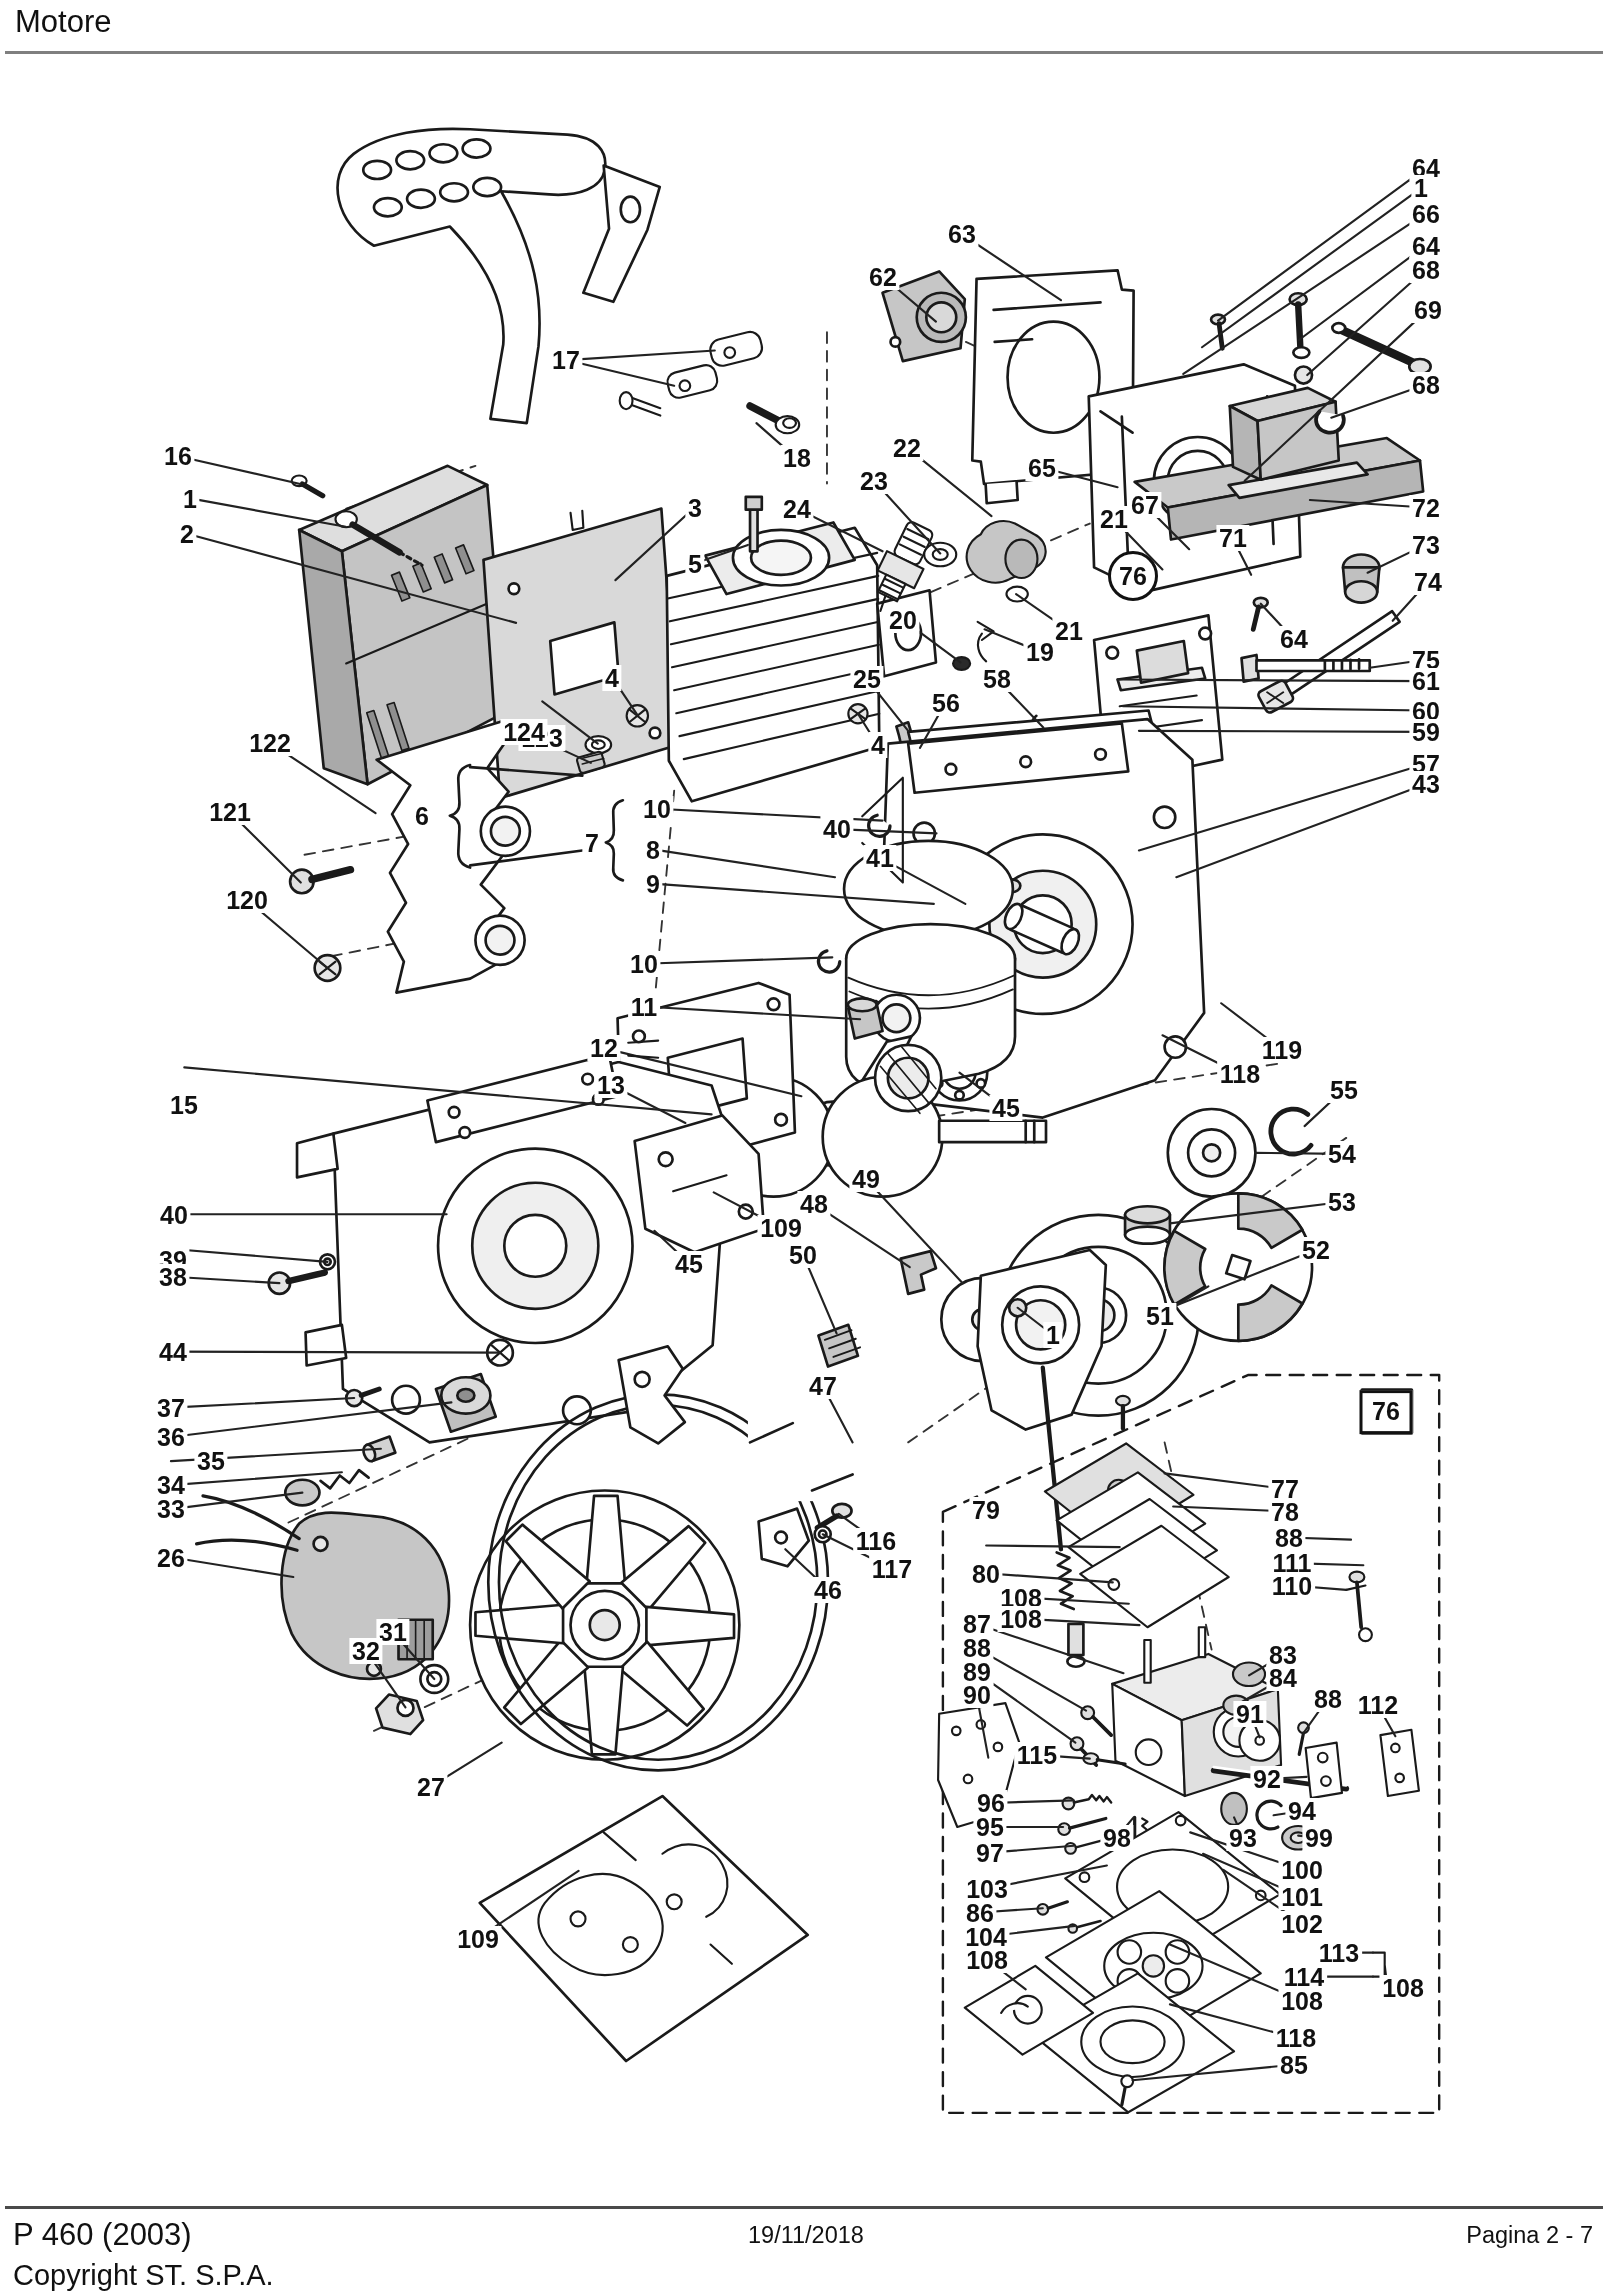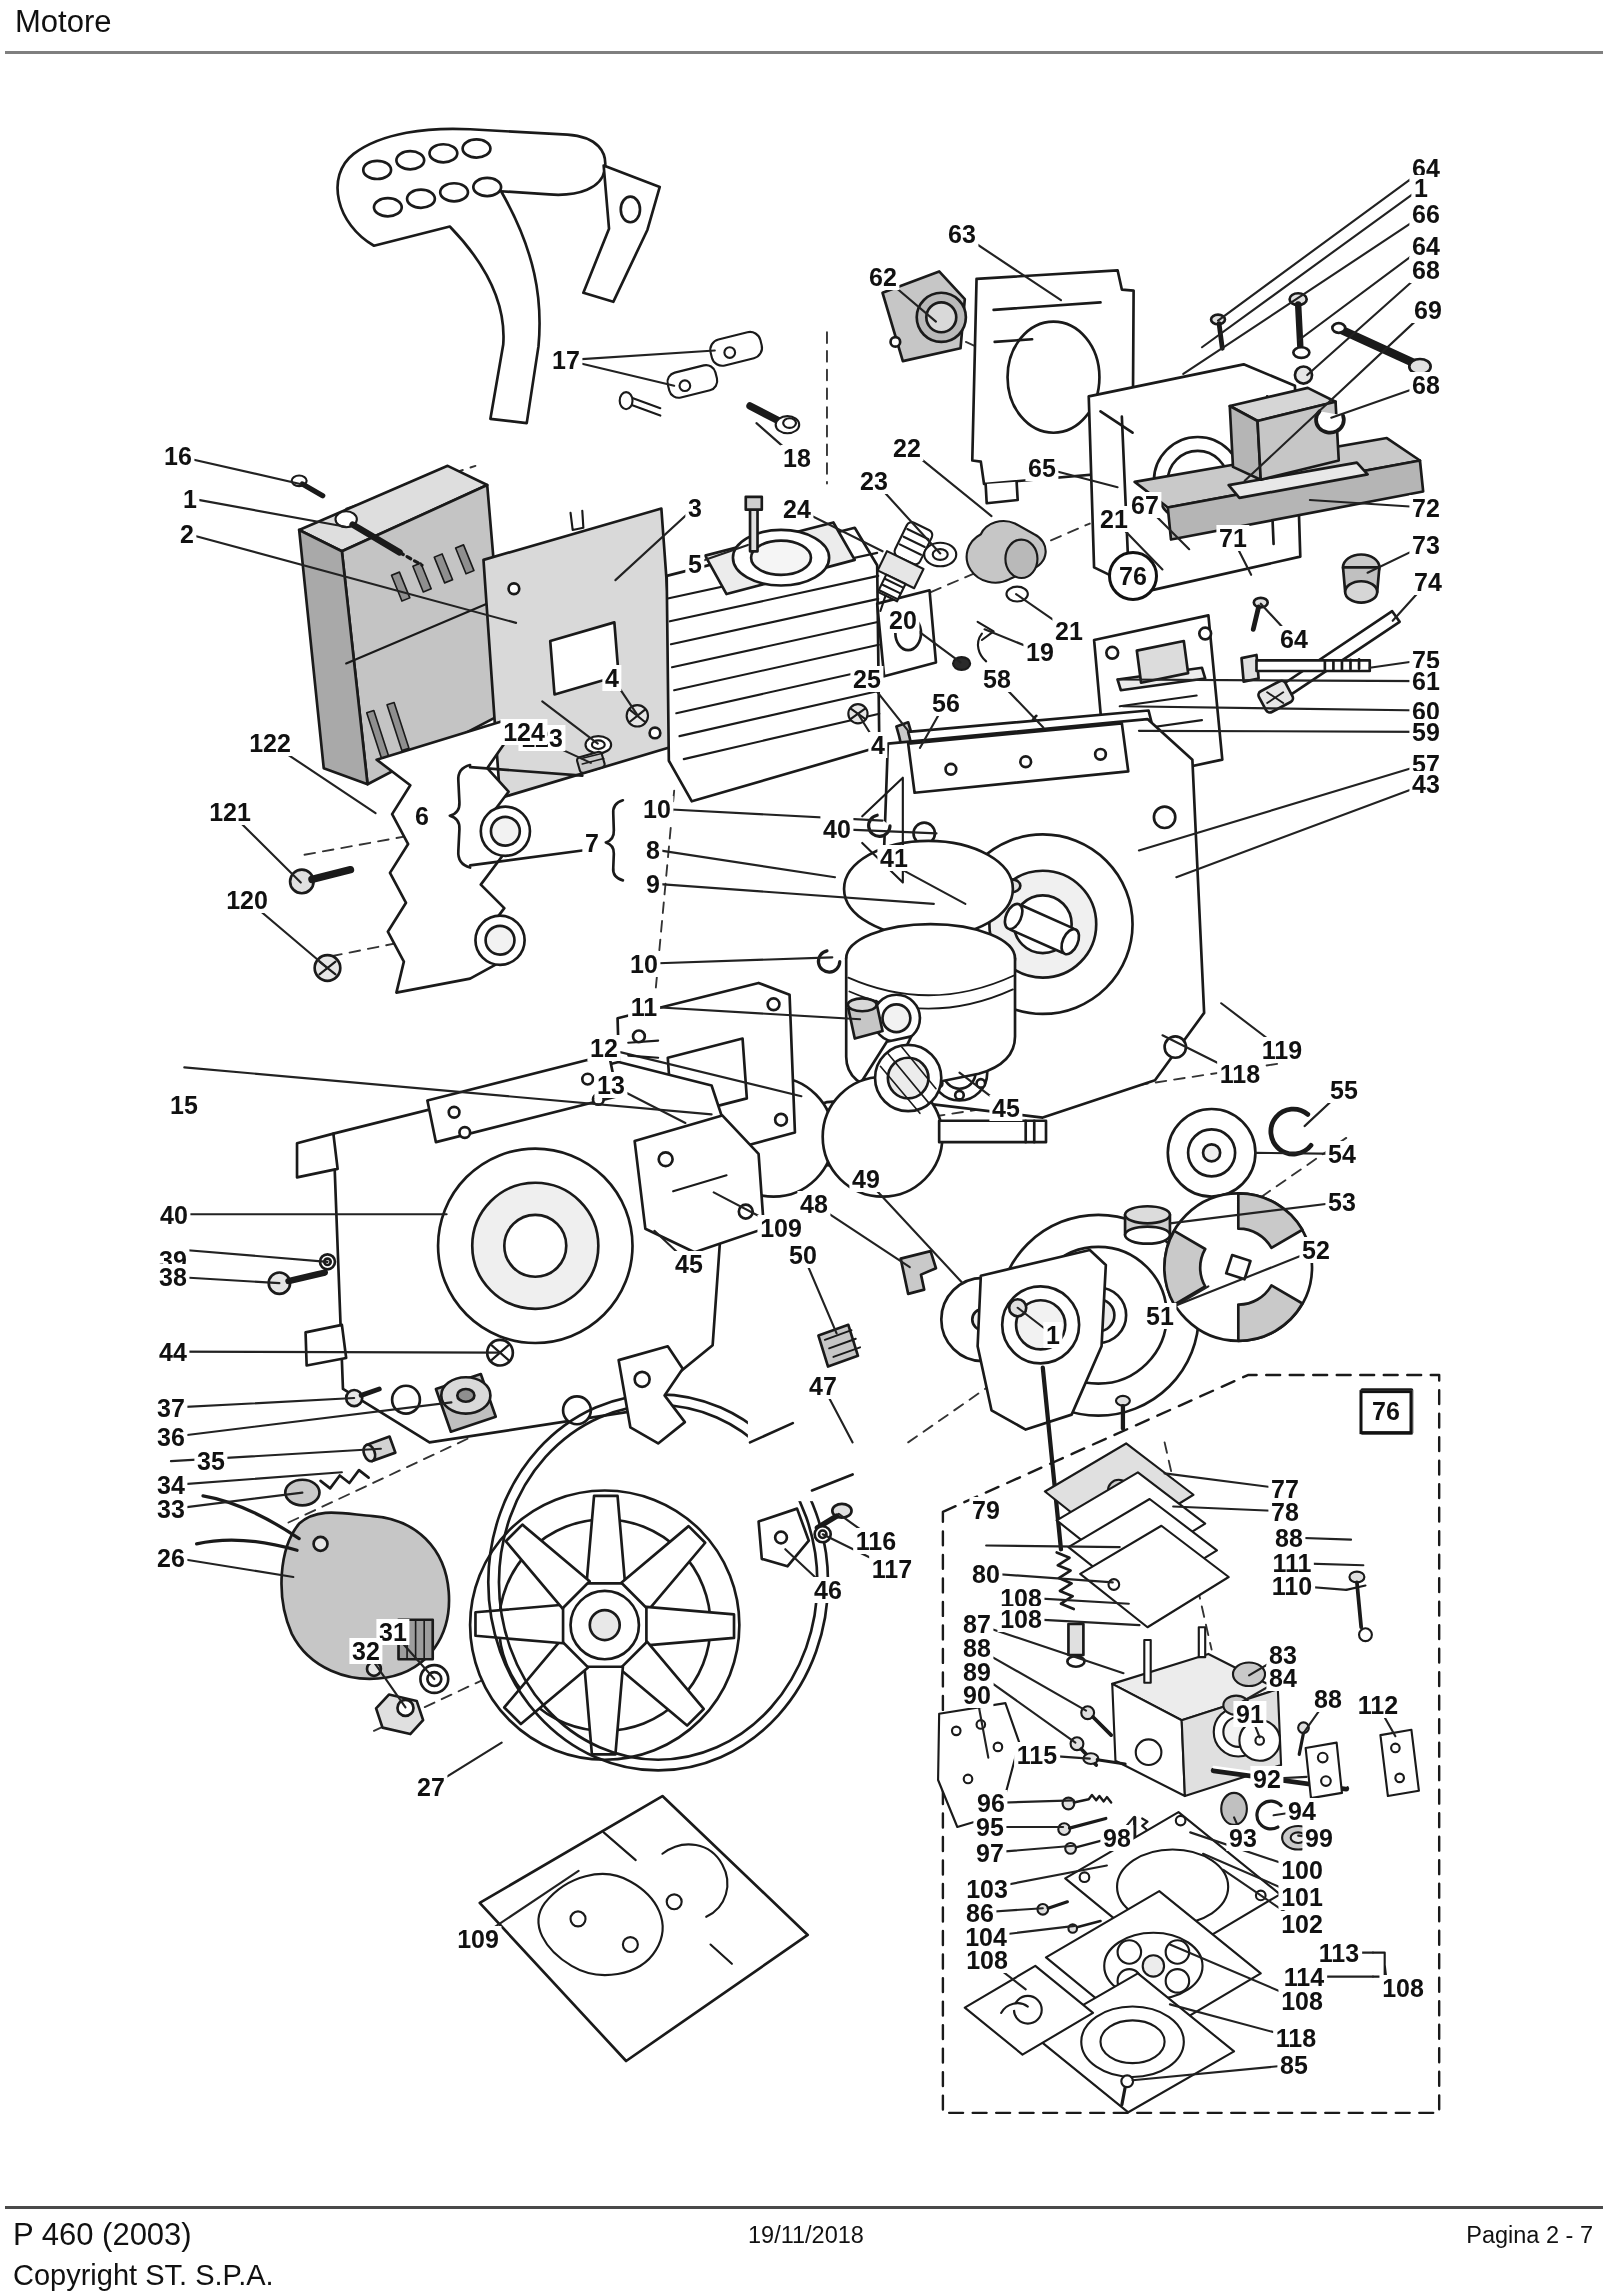--- a/index.html
+++ b/index.html
@@ -764,21 +764,21 @@
       <div class="callout" style="left: 524px; top: 732px;">124</div>
       <div class="callout" style="left: 270px; top: 743px;">122</div>
       <div class="callout" style="left: 230px; top: 812px;">121</div>
       <div class="callout" style="left: 247px; top: 900px;">120</div>
       <div class="callout" style="left: 422px; top: 816px;">6</div>
       <div class="callout" style="left: 657px; top: 809px;">10</div>
       <div class="callout" style="left: 653px; top: 850px;">8</div>
       <div class="callout" style="left: 592px; top: 843px;">7</div>
       <div class="callout" style="left: 653px; top: 884px;">9</div>
       <div class="callout" style="left: 837px; top: 829px;">40</div>
-      <div class="callout" style="left: 880px; top: 858px; margin-left: 14px;">41</div>
+      <div class="callout" style="left: 880px; top: 858px;">41</div>
       <div class="callout" style="left: 644px; top: 964px;">10</div>
       <div class="callout" style="left: 644px; top: 1007px;">11</div>
       <div class="callout" style="left: 604px; top: 1048px;">12</div>
       <div class="callout" style="left: 611px; top: 1085px;">13</div>
       <div class="callout" style="left: 184px; top: 1068px; margin-top: 37px;">15</div>
       <div class="callout" style="left: 174px; top: 1215px;">40</div>
       <div class="callout" style="left: 173px; top: 1260px;">39</div>
       <div class="callout" style="left: 173px; top: 1277px;">38</div>
       <div class="callout" style="left: 173px; top: 1352px;">44</div>
       <div class="callout" style="left: 171px; top: 1408px;">37</div>

